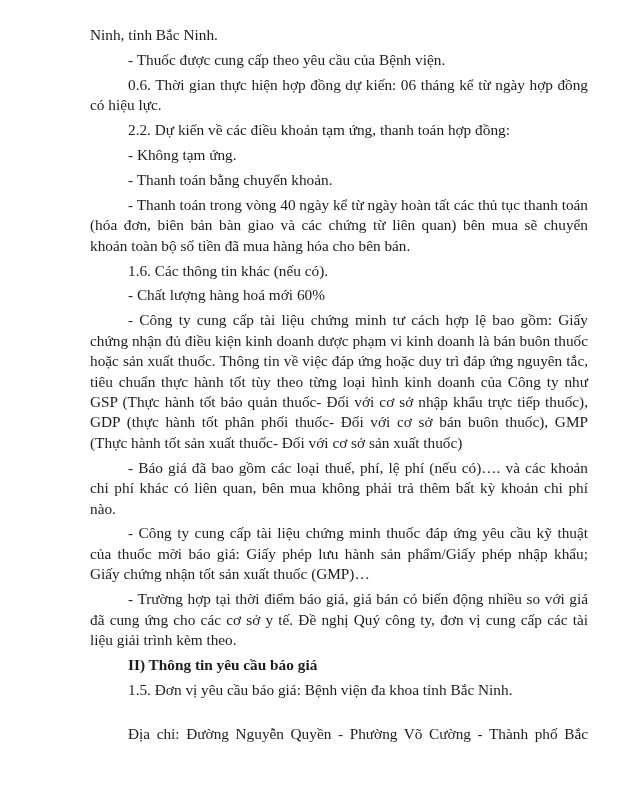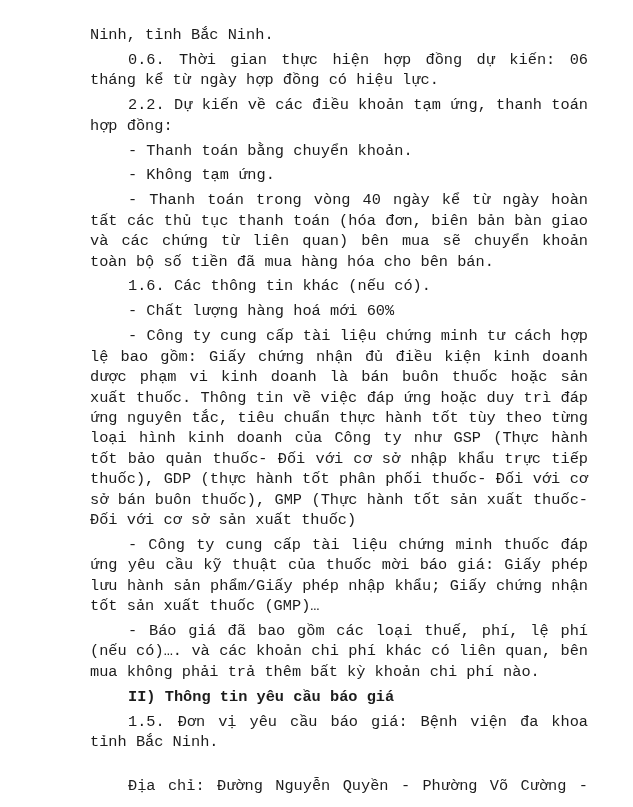--- a/index.html
+++ b/index.html
@@ -14,47 +14,49 @@
     background: var(--page-bg);
   }
   .page {
     position: relative;
     width: 633px;
     height: 794px;
     margin: 0;
     padding: 25px 45px 19px 90px;
     background: var(--page-bg);
     color: var(--text-color);
-    font-family: Liberation Mono, monospace;
+    font-family: Liberation Serif, serif;
     overflow: hidden;
   }
   .page p {
     margin: 4.5px 0 0 0;
     font-size: 15.3px;
     line-height: 20.4px;
     text-align: justify;
     text-indent: 38px;
     white-space: normal;
   }
   .page p:first-child { margin-top: 0; }
   .page p.no-indent { text-indent: 0; }
   .page p.heading { font-weight: bold; }
   .page p.stretch-last { text-align-last: justify; margin-top: 24px; }
 </style>
 </head>
 <body>
 
 <div class="page">
   <p class="no-indent">Ninh, tỉnh Bắc Ninh.</p>
+  <p>- Thuốc được cung cấp theo yêu cầu của Bệnh viện.</p>
   <p>0.6. Thời gian thực hiện hợp đồng dự kiến: 06 tháng kể từ ngày hợp đồng có hiệu lực.</p>
   <p>2.2. Dự kiến về các điều khoản tạm ứng, thanh toán hợp đồng:</p>
+  <p>- Không tạm ứng.</p>
   <p>- Thanh toán bằng chuyển khoản.</p>
-  <p>- Không tạm ứng.</p>
   <p>- Thanh toán trong vòng 40 ngày kể từ ngày hoàn tất các thủ tục thanh toán (hóa đơn, biên bản bàn giao và các chứng từ liên quan) bên mua sẽ chuyển khoản toàn bộ số tiền đã mua hàng hóa cho bên bán.</p>
   <p>1.6. Các thông tin khác (nếu có).</p>
   <p>- Chất lượng hàng hoá mới 60%</p>
   <p>- Công ty cung cấp tài liệu chứng minh tư cách hợp lệ bao gồm: Giấy chứng nhận đủ điều kiện kinh doanh dược phạm vi kinh doanh là bán buôn thuốc hoặc sản xuất thuốc. Thông tin về việc đáp ứng hoặc duy trì đáp ứng nguyên tắc, tiêu chuẩn thực hành tốt tùy theo từng loại hình kinh doanh của Công ty như GSP (Thực hành tốt bảo quản thuốc- Đối với cơ sở nhập khẩu trực tiếp thuốc), GDP (thực hành tốt phân phối thuốc- Đối với cơ sở bán buôn thuốc), GMP  (Thực hành tốt sản xuất thuốc- Đối với cơ sở sản xuất thuốc)</p>
+  <p>- Báo giá đã bao gồm các loại thuế, phí, lệ phí (nếu có)…. và các khoản chi phí khác có liên quan, bên mua không phải trả thêm bất kỳ khoản chi phí nào.</p>
   <p>- Công ty cung cấp tài liệu chứng minh thuốc đáp ứng yêu cầu kỹ thuật của thuốc mời báo giá: Giấy phép lưu hành sản phẩm/Giấy phép nhập khẩu; Giấy chứng nhận tốt sản xuất thuốc (GMP)…</p>
-  <p>- Báo giá đã bao gồm các loại thuế, phí, lệ phí (nếu có)…. và các khoản chi phí khác có liên quan, bên mua không phải trả thêm bất kỳ khoản chi phí nào.</p>
+  <p>- Trường hợp tại thời điểm báo giá, giá bán có biến động nhiều so với giá đã cung ứng cho các cơ sở y tế. Đề nghị Quý công ty, đơn vị cung cấp các tài liệu giải trình kèm theo.</p>
   <p class="heading">II) Thông tin yêu cầu báo giá</p>
   <p>1.5. Đơn vị yêu cầu báo giá: Bệnh viện đa khoa tỉnh Bắc Ninh.</p>
   <p class="stretch-last">Địa chỉ: Đường Nguyễn Quyền - Phường Võ Cường - Thành phố Bắc</p>
 </div>
 
 </body></html>

